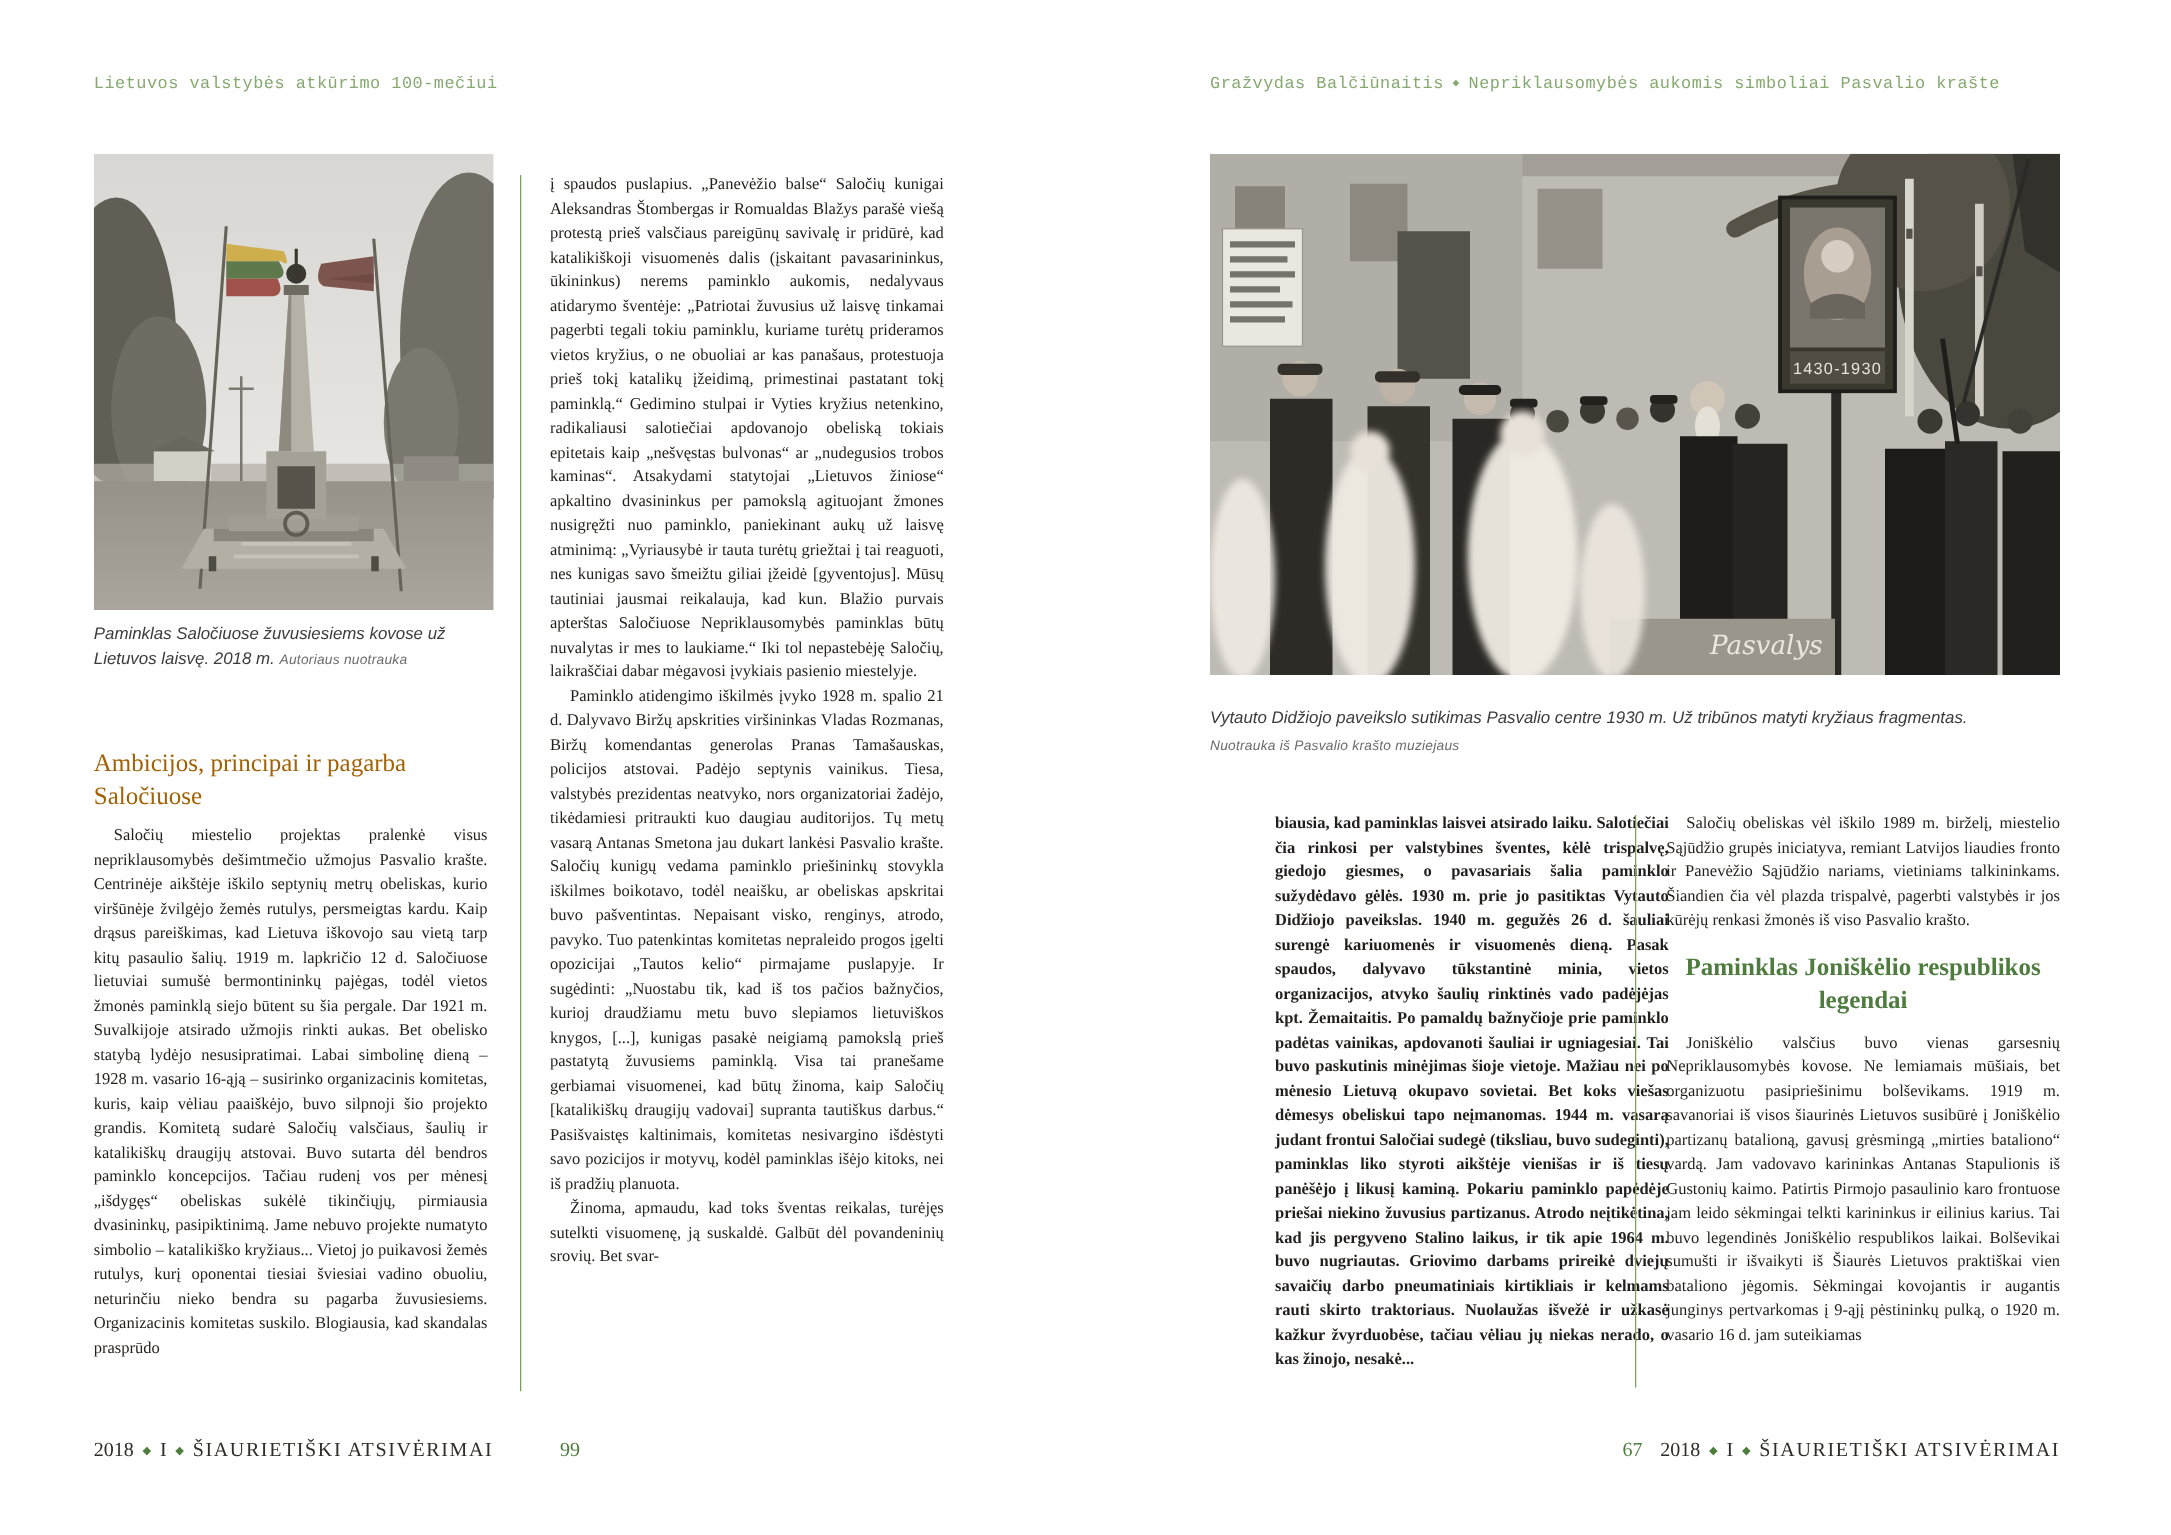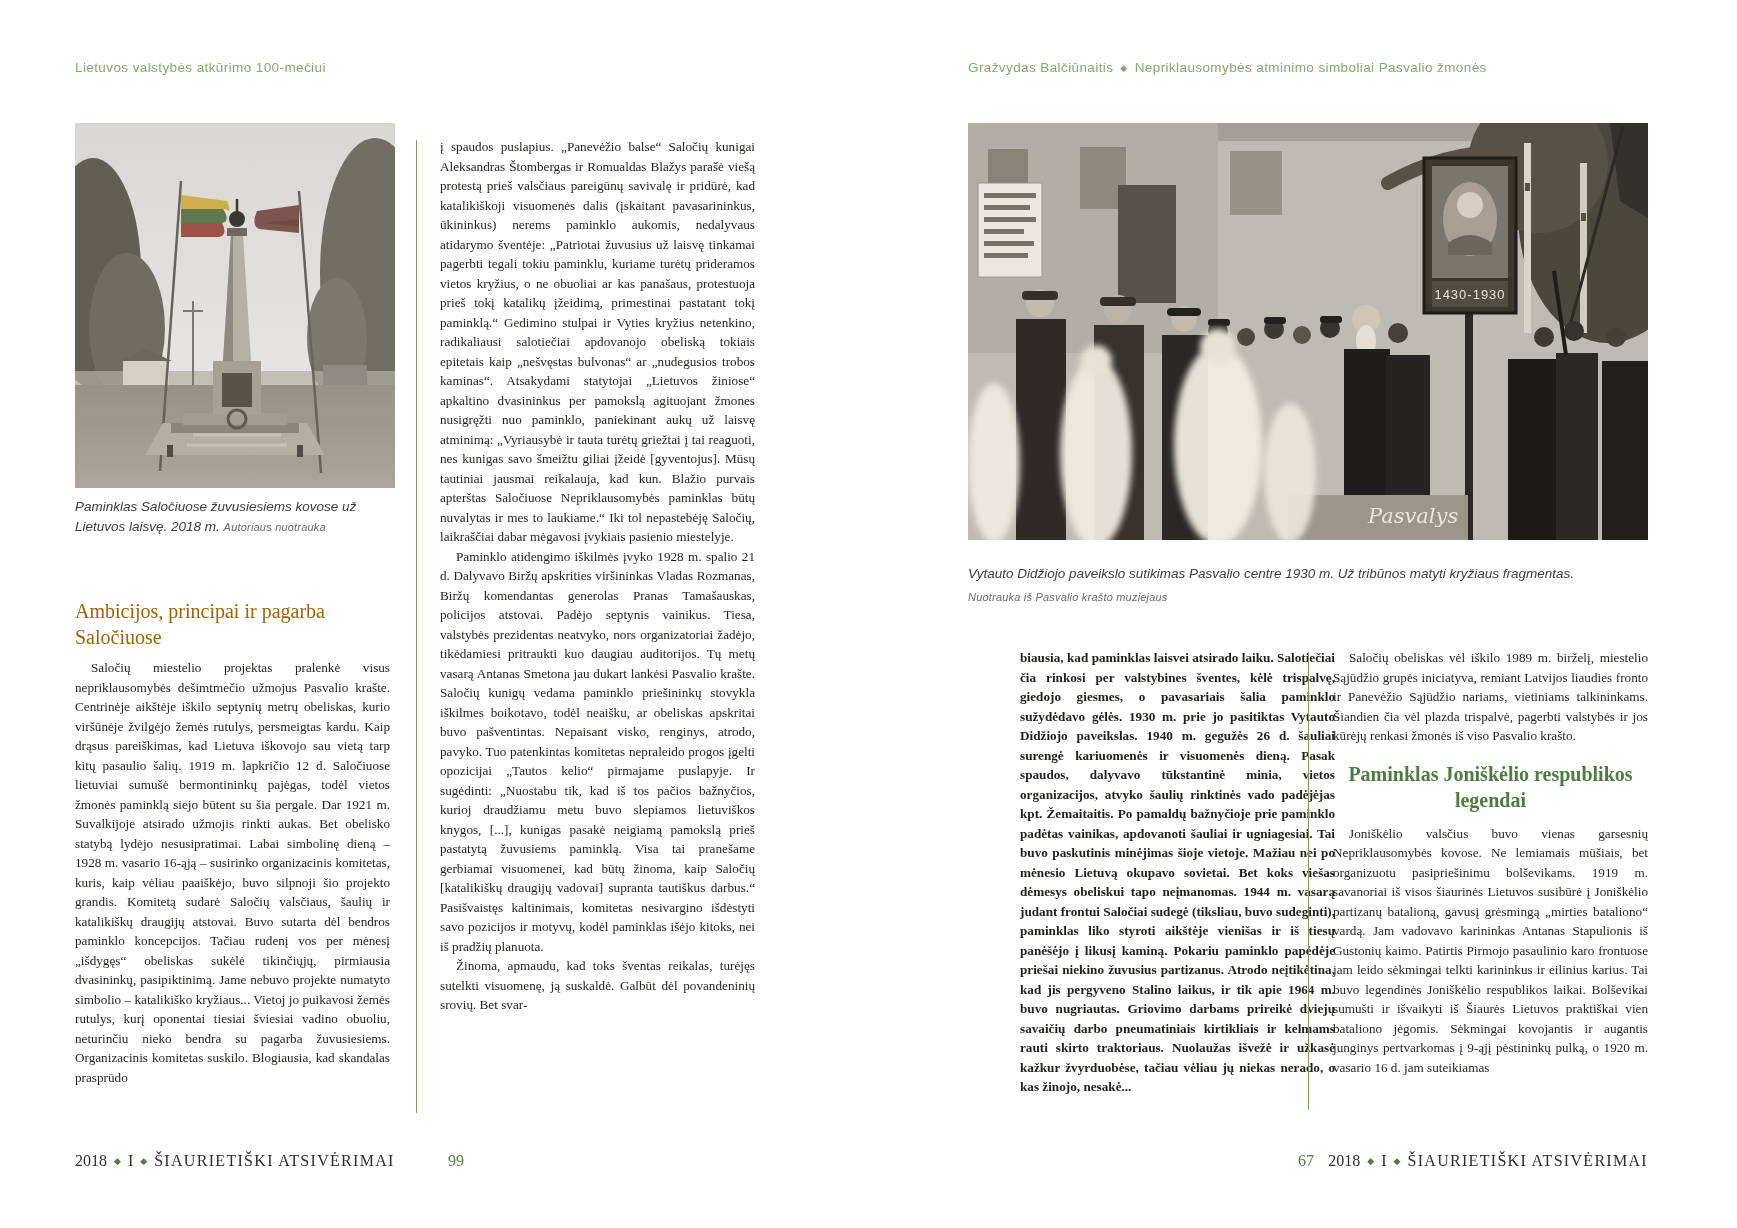--- a/index.html
+++ b/index.html
@@ -1,20 +1,20 @@
 <!DOCTYPE html>
 <html lang="lt"><head>
 <meta charset="utf-8">
 <style>
   html,body{margin:0;padding:0;background:#ffffff;}
   .spread{position:relative;width:1737px;height:1228px;background:#ffffff;overflow:hidden;
           font-family:"Liberation Serif","DejaVu Serif",serif;color:#211f1c;}
 
   
-  .running-head{position:absolute;top:60px;font-family:Liberation Sans, sans-serif;
+  .running-head{position:absolute;top:60px;font-family:Liberation Mono, monospace;
                 font-size:13.5px;letter-spacing:.4px;color:#85a96f;white-space:nowrap;}
   .rh-left{left:75px;}
   .rh-right{left:968px;}
   .rh-diamond{font-size:9px;margin:0 7px;vertical-align:1px;}
 
   
   figure{margin:0;padding:0;position:absolute;overflow:hidden;}
   .photo-left{left:75px;top:123px;width:320px;height:365px;}
   .photo-right{left:968px;top:123px;width:680px;height:417px;}
   figure svg{display:block;}
@@ -59,21 +59,21 @@
   .pn-left{left:448px;}
   .pn-right{left:1298px;}
 </style>
 </head>
 <body>
 
 <div class="spread">
 
   <div class="running-head rh-left">Lietuvos valstybės atkūrimo 100-mečiui</div>
   <div class="running-head rh-right">
-    <span>Gražvydas Balčiūnaitis</span><span class="rh-diamond">◆</span><span>Nepriklausomybės atminimo simboliai Pasvalio žmonės</span>
+    <span>Gražvydas Balčiūnaitis</span><span class="rh-diamond">◆</span><span>Nepriklausomybės aukomis simboliai Pasvalio krašte</span>
   </div>
 
   <figure class="photo-left">
     <svg width="320" height="365" viewBox="0 0 320 365" xmlns="http://www.w3.org/2000/svg">
       <defs>
         <linearGradient id="skyL" x1="0" y1="0" x2="0" y2="1">
           <stop offset="0" stop-color="#d8d7d3"></stop>
             <stop offset="1" stop-color="#edebe7"></stop>
         </linearGradient>
         <linearGradient id="groundL" x1="0" y1="0" x2="0" y2="1">

